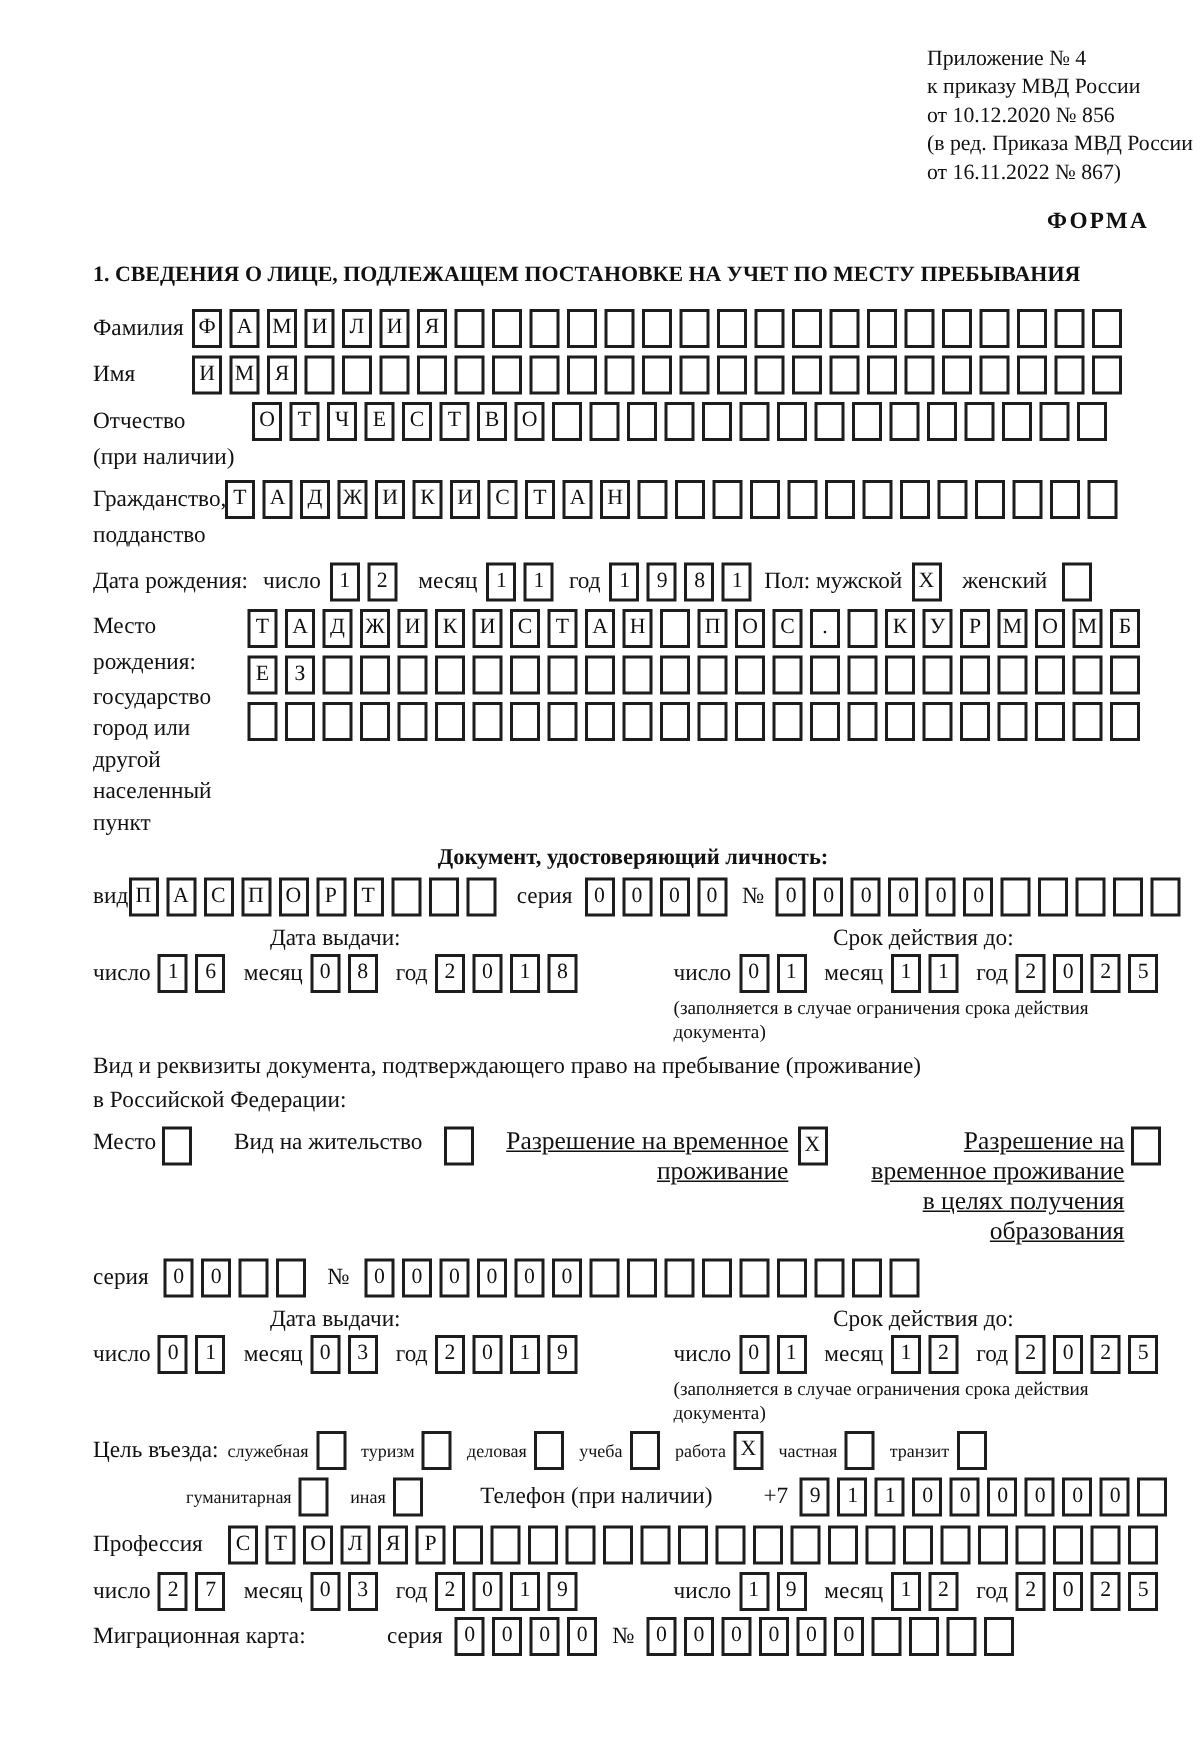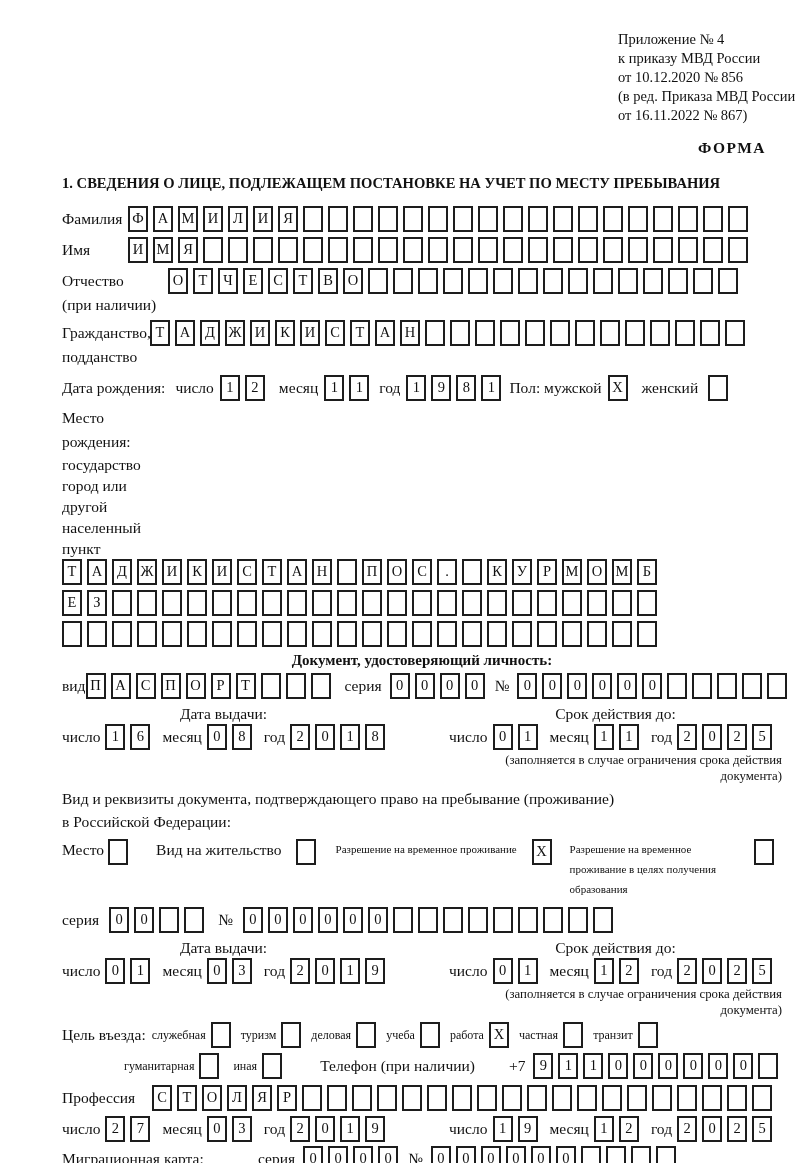--- a/index.html
+++ b/index.html
@@ -27,23 +27,23 @@
   .lblcol{line-height:21px;font-size:15.5px;}
   .lblcol .first{line-height:26px;display:block;}
   .doc-heading{text-align:center;font-weight:bold;font-size:15px;margin:2px 0 4px 0;}
   
   .dates{display:flex;margin-bottom:3px;}
   .dgroup{display:flex;flex-direction:column;width:fit-content;}
   .dcaption{text-align:center;font-size:15.5px;line-height:20px;}
   .dline{display:flex;align-items:center;white-space:nowrap;}
   .dlbl{font-size:15.5px;margin-right:5px;}
   .dgap{margin-left:12px;}
-  .note{font-size:12.8px;line-height:16px;margin-top:2px;text-align:right;}
+  .note{font-size:12.8px;line-height:16px;margin-top:2px;text-align:left;}
   .intro{font-size:15.5px;line-height:23px;}
-  .opt-multi{text-align:left;font-size:11px;line-height:20px;}
+  .opt-multi{text-align:right;font-size:17px;line-height:20px;text-decoration:underline;}
   .purpose{display:flex;align-items:center;white-space:nowrap;}
   .plbl{font-size:12px;margin-right:5px;}
 </style>
 </head>
 <body>
 
 <div class="page">
 
   <div class="ref">
     <div>Приложение № 4</div>
@@ -203,21 +203,21 @@
         <span class="cell">9</span>
         <span class="cell">8</span>
         <span class="cell">1</span>
       </span>
     <span class="lbl ml8 mr6">Пол: мужской</span>
     <span class="cell checkbox">X</span>
     <span class="lbl ml14 mr10">женский</span>
     <span class="cell checkbox"></span>
   </div>
 
-  <div class="row" style="margin-top:4px;flex-direction:column;">
+  <div class="row" style="margin-top:4px;">
     <span class="lblcol" style="width:103px;">
       <span class="first" style="line-height:24px;">Место рождения:</span>
       <span>государство</span><br>
       <span>город или другой</span><br>
       <span>населенный пункт</span>
     </span>
     <span class="cells-col">
       <span class="cells">
           <span class="cell">Т</span>
           <span class="cell">А</span>

